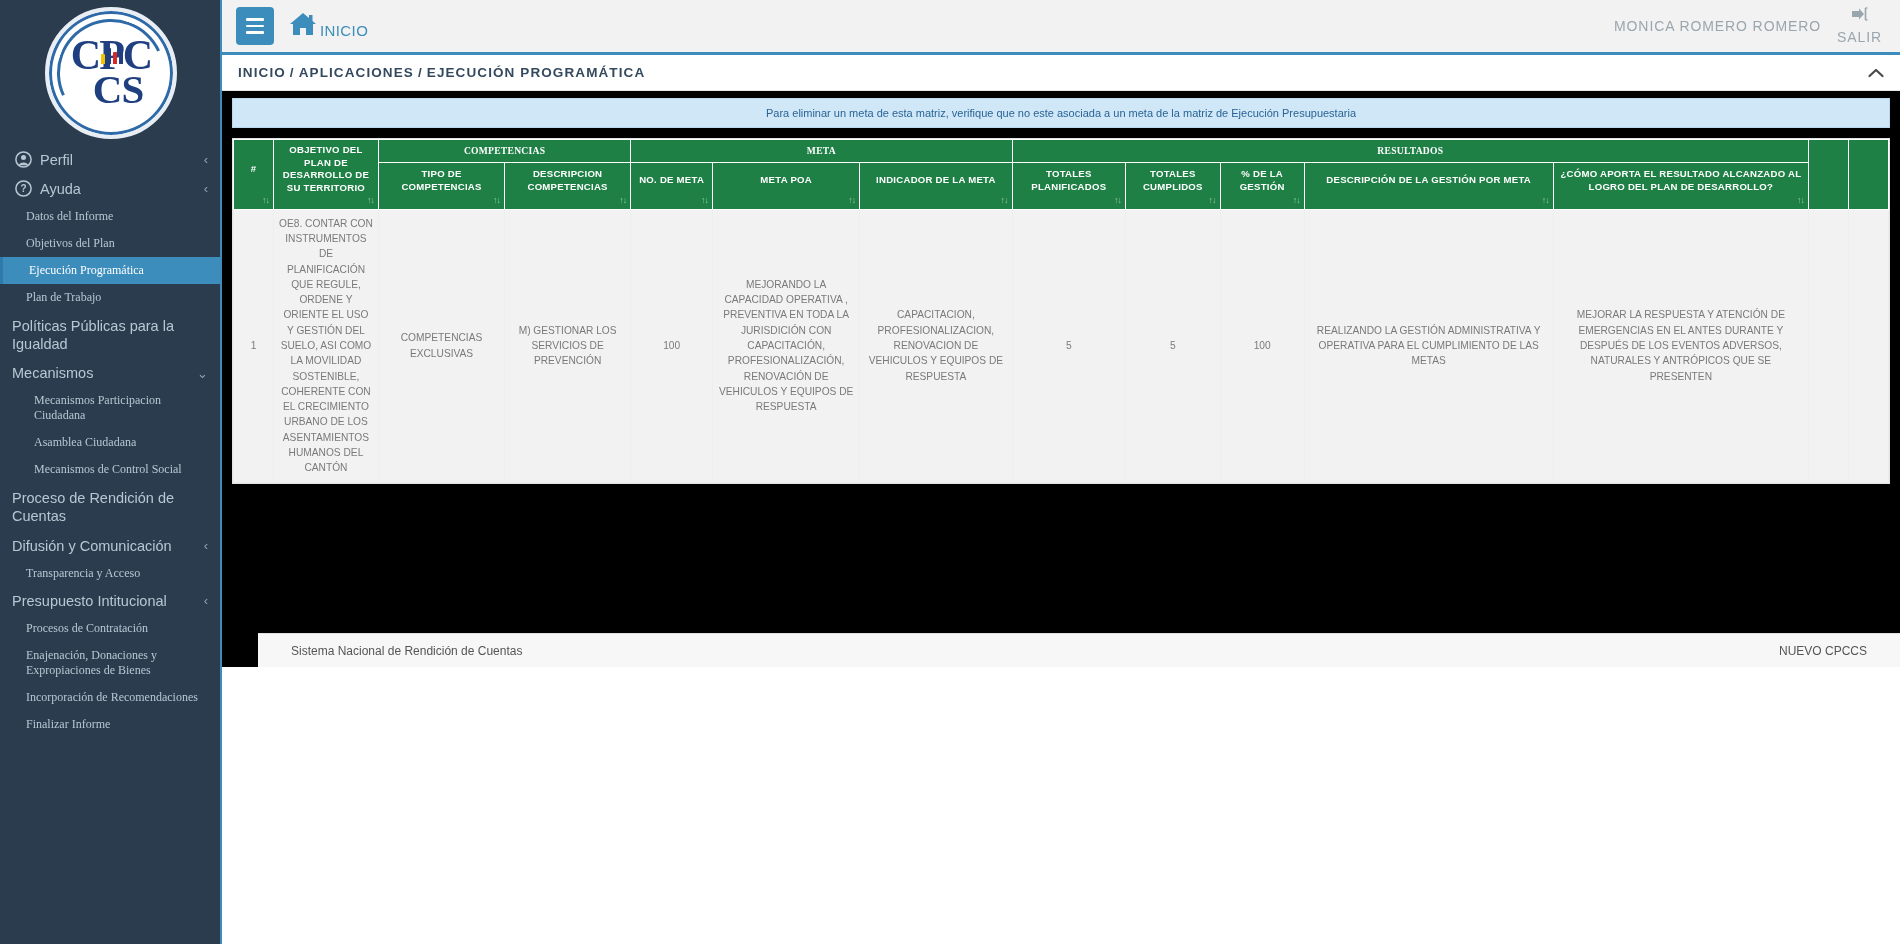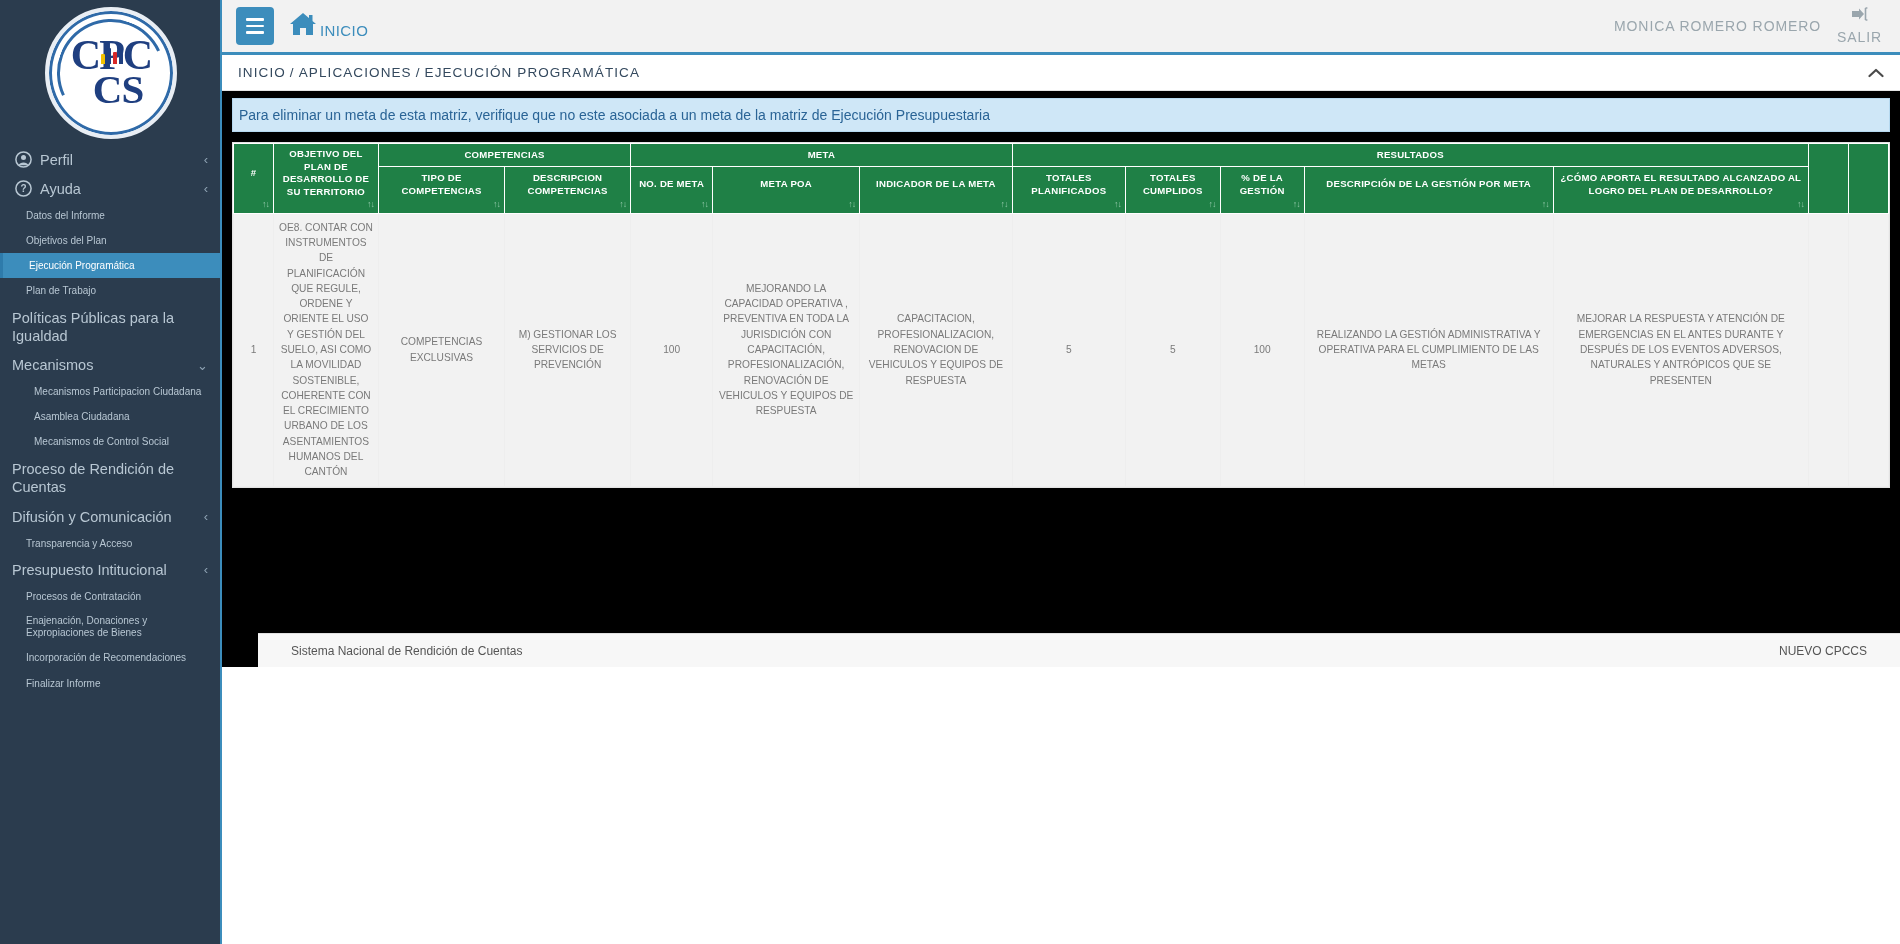--- a/index.html
+++ b/index.html
@@ -69,21 +69,21 @@
   .menu-item .m-ic {
     width: 22px; display: inline-flex; align-items: center; justify-content: center;
     margin-right: 6px;
   }
   .menu-item .chev { color: #8fa3b4; font-size: 13px; margin-left: 6px; }
   .menu-item.active {
     background: #3c8dbc; color: #ffffff;
     border-left: 3px solid #2e7bab; padding-left: 9px;
   }
   .menu-item.lvl0 { padding-top: 6px; padding-bottom: 6px; }
-  .menu-item.lvl1 { padding-left: 26px; font-size: 10px; padding-top: 6px; padding-bottom: 6px; }
+  .menu-item.lvl1 { padding-left: 26px; font-size: 12px; padding-top: 6px; padding-bottom: 6px; font-family: Liberation Serif, serif; }
   .menu-item.wrap2 { white-space: normal; line-height: 1.25; }
 
   
   #main { flex: 1; height: 667px; display: flex; flex-direction: column; background: #000000; position: relative; }
 
   #topbar {
     height: 55px; background: #f2f2f2;
     border-bottom: 3px solid #3c8dbc;
     display: flex; align-items: center;
     padding: 0 18px 0 14px;
@@ -101,31 +101,31 @@
   .home-link .txt { font-size: 15px; letter-spacing: .4px; padding-bottom: 2px; }
   .topbar-right { margin-left: auto; display: flex; align-items: center; gap: 16px; }
   .user-name { color: #9aa6ad; font-size: 14px; letter-spacing: .9px; }
   .logout { color: #9aa6ad; font-size: 14px; letter-spacing: .9px; display: flex; align-items: center; gap: 5px; cursor: pointer; flex-direction: column; }
 
   #breadcrumb-bar {
     height: 36px; background: #ffffff;
     display: flex; align-items: center; padding: 0 16px 0 16px;
     border-bottom: 1px solid #e6e6e6;
   }
-  .crumbs { font-size: 13.5px; color: #34495e; letter-spacing: 1.1px; font-weight: 400; }
+  .crumbs { font-size: 13.5px; color: #34495e; letter-spacing: 1.1px; font-weight: 700; }
   .crumbs .sep { color: #34495e; margin: 0 4px; }
   .crumb-toggle { margin-left: auto; color: #4a4a4a; font-size: 15px; cursor: pointer; line-height: 1; }
 
   #alert {
     margin: 7px 10px 0 10px;
     background: #cfe7f7;
     border: 1px solid #b6d9f0;
     color: #2a6496;
-    font-size: 14px;
-    text-align: left;
+    font-size: 11px;
+    text-align: center;
     padding: 8px 6px;
   }
 
   #content { padding: 10px 10px 0 10px; flex: 1; overflow: hidden; }
   .panel { background: #ffffff; border: 1px solid #e3e3e3; }
 
   table.grid { border-collapse: collapse; width: 100%; table-layout: fixed; }
   table.grid th {
     background: #1f8046;
     color: #ffffff;
@@ -138,21 +138,21 @@
     vertical-align: middle;
     position: relative;
     line-height: 1.32;
   }
   table.grid th.sortable { cursor: pointer; padding-bottom: 14px; }
   table.grid th.sortable::after {
     content: "\2191\2193";
     position: absolute; right: 4px; bottom: 2px;
     font-size: 9px; color: #8fc6a6; font-weight: normal; letter-spacing: -1px;
   }
-  table.grid th.group { font-size: 9.6px; }
+  table.grid th.group { font-size: 9.6px; font-family: Liberation Serif, serif; }
   table.grid td {
     border: 1px solid #eeeeee;
     background: #f2f2f2;
     color: #7a7a7a;
     font-size: 10.2px;
     text-align: center;
     vertical-align: middle;
     padding: 6px 5px;
     line-height: 1.5;
     height: 195px;

